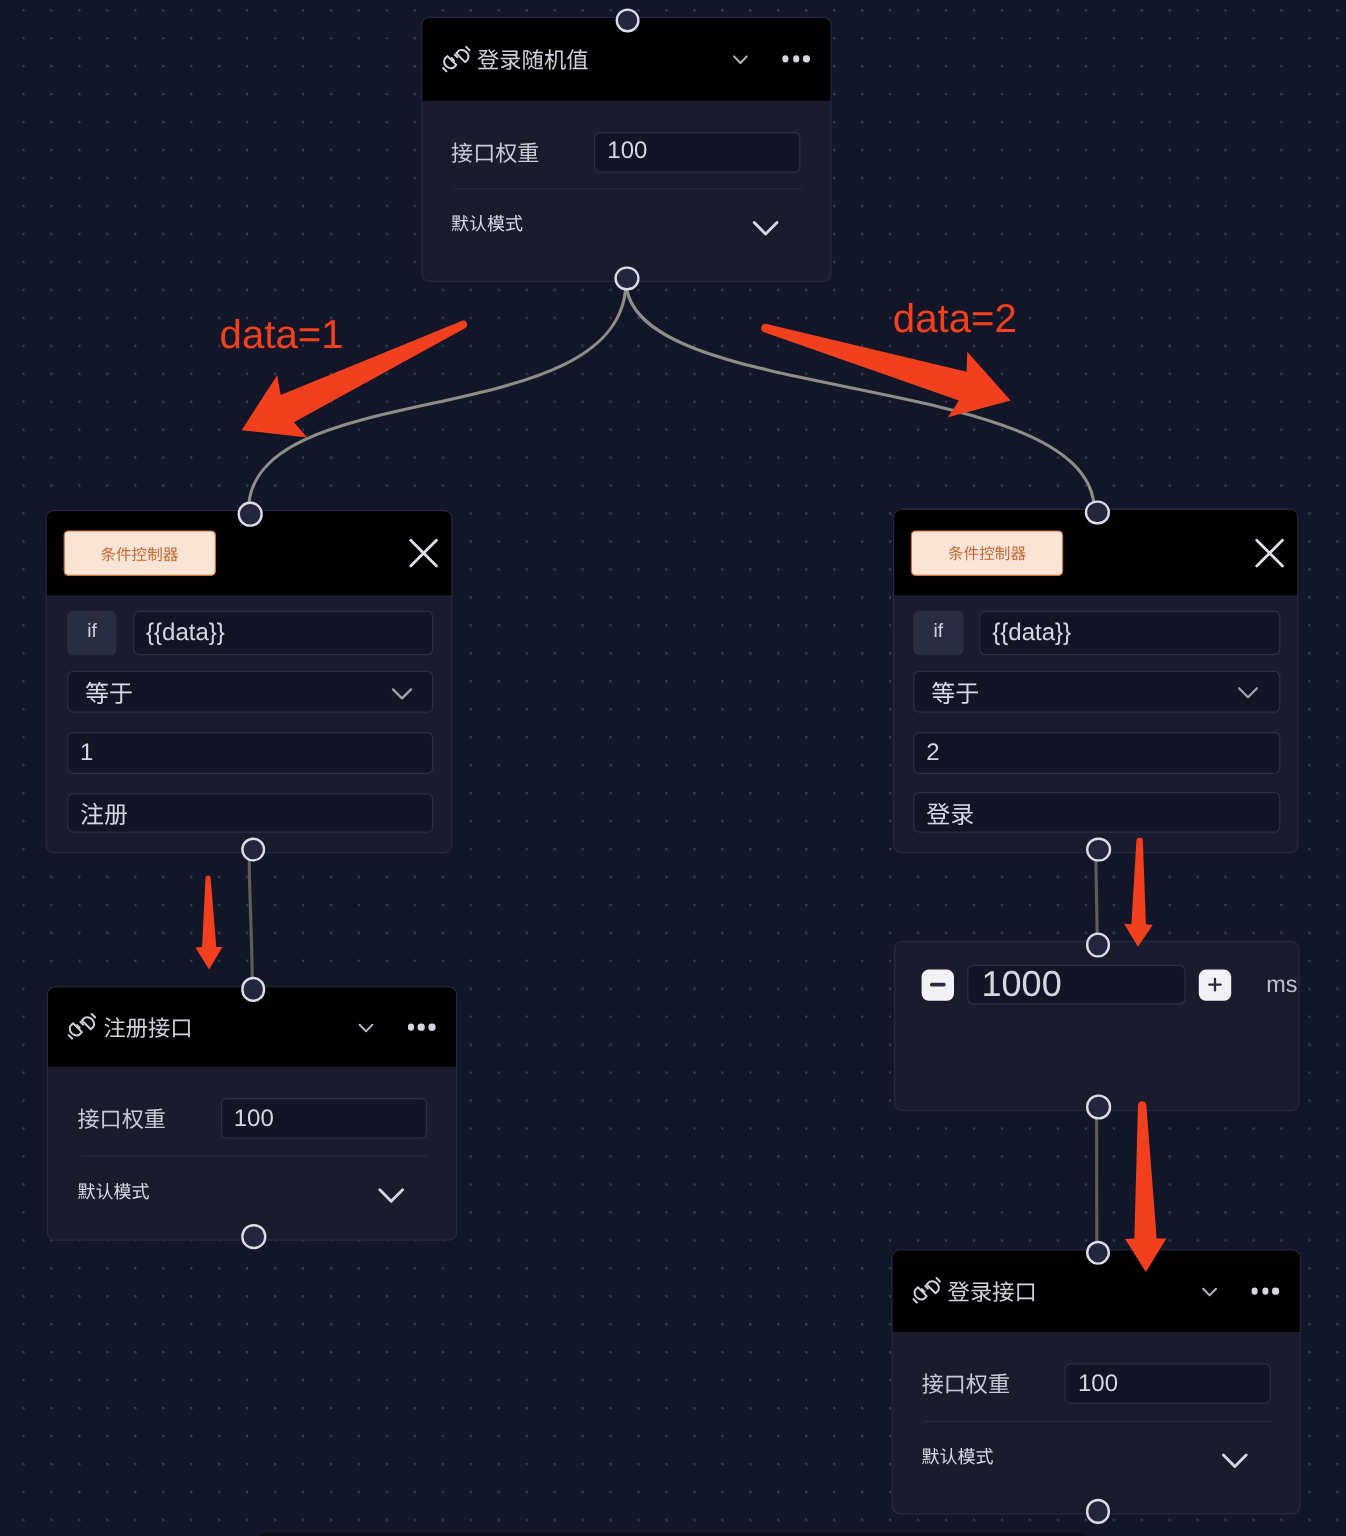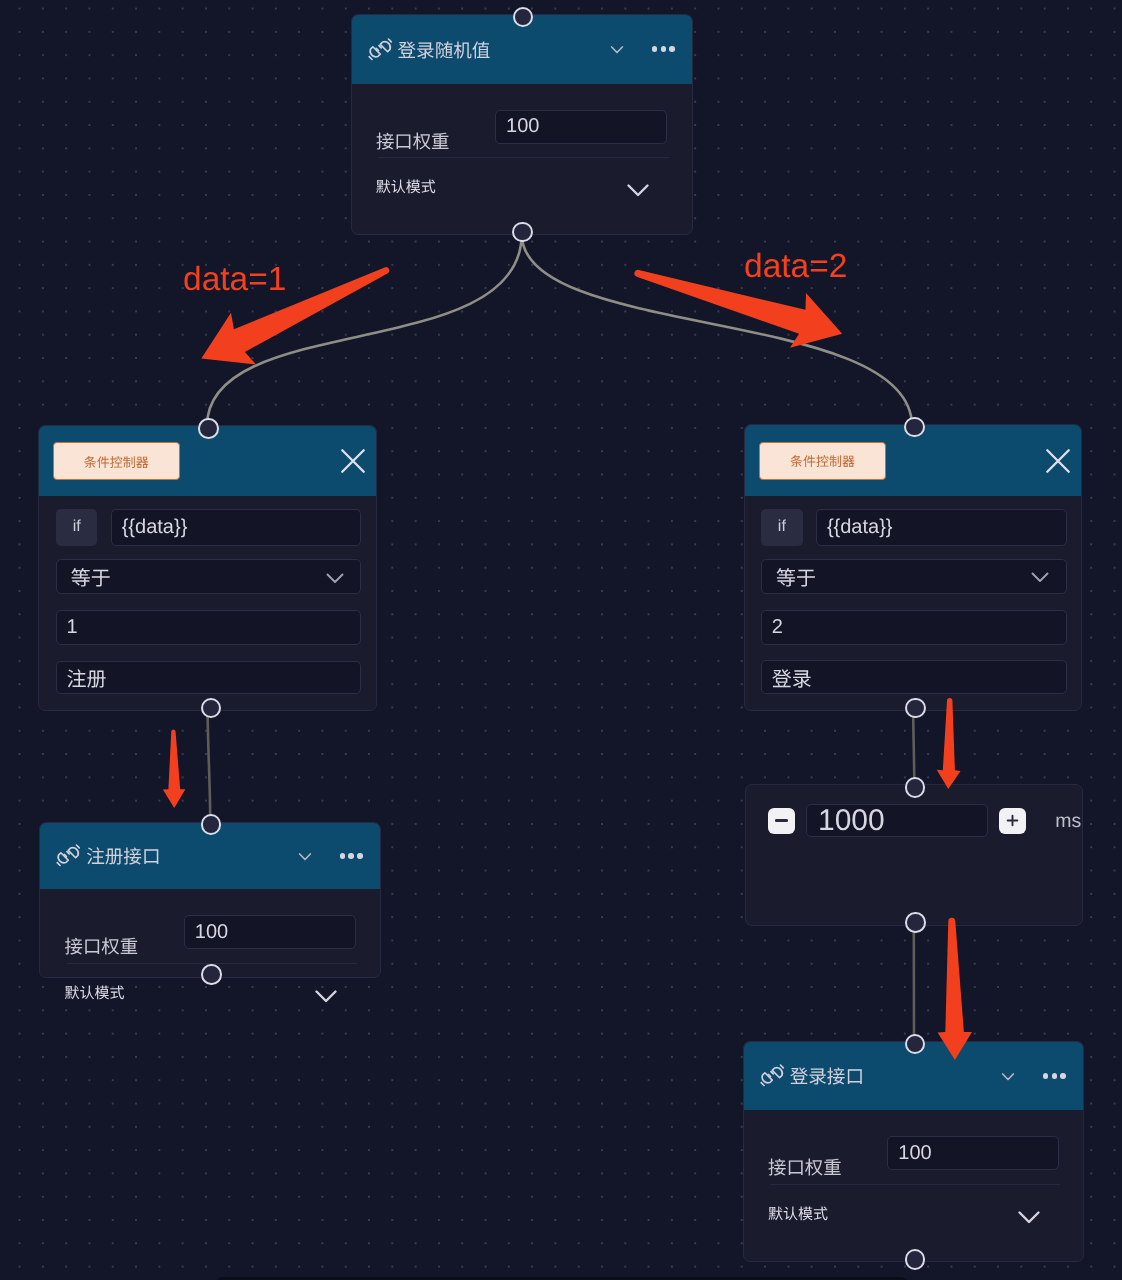--- a/index.html
+++ b/index.html
@@ -13,34 +13,34 @@
     text-rendering:geometricPrecision;
     -moz-osx-font-smoothing:grayscale;
   }
   .dots{position:absolute;left:0;top:0;width:1122px;height:1280px;
     background-image:radial-gradient(circle at 1px 1px, #393c55 1.0px, rgba(0,0,0,0) 1.25px);
     background-size:23.3px 23.3px;
     background-position:18.6px 7.6px;}
   svg.edges{position:absolute;left:0;top:0;width:1122px;height:1280px;pointer-events:none;}
   .node{position:absolute;border:1px solid #262941;border-radius:7px;
         background:#1a1c2e;box-sizing:border-box;}
-  .node-head{background:#0c4a6e;border-radius:6px 6px 0 0;box-sizing:border-box;
+  .node-head{background:#000000;border-radius:6px 6px 0 0;box-sizing:border-box;
              display:flex;align-items:center;}
   .node-body{box-sizing:border-box;}
   .port{position:absolute;width:20.5px;height:20.5px;border-radius:50%;
         border:2.2px solid #dcdce8;background:#23263c;box-sizing:border-box;z-index:5;}
 
   
   .api-title{color:#d1d1db;font-size:18.6px;letter-spacing:0px;position:relative;top:0px;}
   .api-icon{width:28.5px;height:28.5px;display:block;position:relative;top:-0.5px;}
   .chev{width:22px;height:22px;display:block;}
   .dots3{display:flex;gap:3.3px;align-items:center;}
   .dots3 i{width:5.6px;height:5.6px;border-radius:50%;background:#d6d6e0;display:block;}
 
-  .row-label{color:#c9c9d4;font-size:18.4px;margin-top:14px;}
+  .row-label{color:#c9c9d4;font-size:18.4px;}
   .field{border:1px solid #2b2e45;border-radius:5px;background:#131527;
          color:#d7d7e1;font-size:20px;display:flex;align-items:center;
          padding:0 9.8px;box-sizing:border-box;}
   .hr{height:1px;background:#262940;}
   .mode{color:#dcdce6;font-size:15px;}
   .mode-chev{width:30px;height:30px;display:block;}
 
   .badge{border-radius:4px;font-size:13px;display:flex;align-items:center;
          justify-content:center;box-sizing:border-box;letter-spacing:0px;}
   .badge-cond{background:#fae4d5;border:1.5px solid #c9703c;color:#c06a36;}
@@ -178,21 +178,21 @@
       <span>2</span>
     </div>
     <div class="field" style="position:absolute;left:16.5px;top:164.3px;width:305.7px;height:33.8px;">
       <span>登录</span>
     </div>
   </div>
   <div class="port" style="left:159.5px;top:-8.2px;"></div>
   <div class="port" style="left:160.6px;bottom:-8.2px;"></div>
 </div>
 
-<div class="node node-api" style="left:39.2px;top:821.6px;width:341.7px;height:156px;">
+<div class="node node-api" style="left:39.2px;top:821.6px;width:341.7px;height:212px;">
   <div class="node-head" style="height:66.6px;padding:0 17px 0 14.3px;">
     <span class="api-icon-wrap">
       <svg class="api-icon" viewBox="0 0 24 24" fill="none" stroke="#d2d2dd" stroke-width="1.38" stroke-linecap="round" stroke-linejoin="round">
         <path d="M12.0 7.9 L14.0 5.9 a4.85 4.85 0 0 1 6.2 6.2 L18.2 14.1 Z"></path>
         <path d="M12.0 16.1 L10.0 18.1 a4.85 4.85 0 0 1 -6.2 -6.2 L5.8 9.9 Z"></path>
         <path d="M8.6 11.2 L10.5 13.1"></path>
         <path d="M10.9 8.9 L12.8 10.8"></path>
         <path d="M18.9 3.4 L21.3 5.8"></path>
         <path d="M2.7 18.2 L5.1 20.6"></path>
       </svg>

